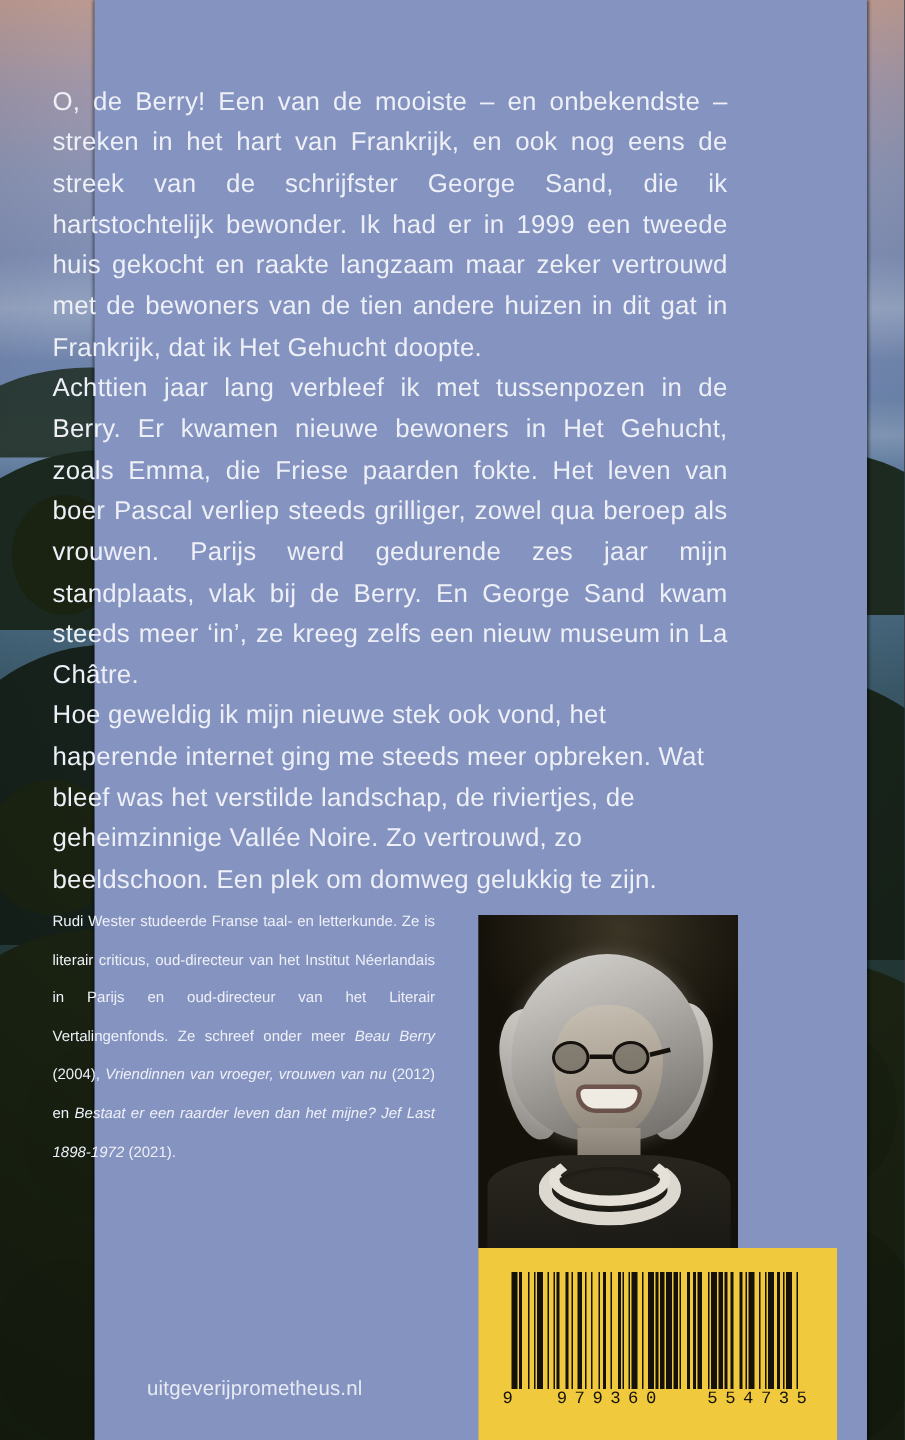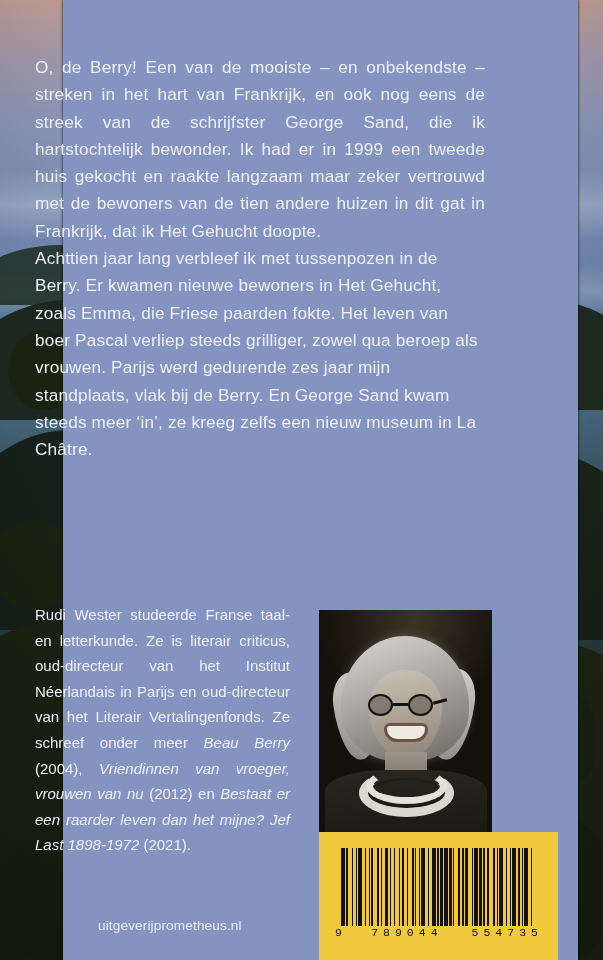--- a/index.html
+++ b/index.html
@@ -97,21 +97,21 @@
   .blurb p:last-child { text-align:left; }
 
   
   .bio {
     position:absolute;
     left:35px; top:602px;
     width:255px;
   }
   .bio p {
     color:#eef0f7;
-    font-size:15px;
+    font-size:10px;
     line-height:25.6px;
     text-align:justify;
     text-justify:inter-word;
   }
   .bio i { font-style:italic; }
 
   
   .portrait {
     position:absolute;
     left:319px; top:610px;
@@ -269,20 +269,21 @@
   <div class="tree t4"></div>
   <div class="tree t5"></div>
   <div class="tree t6"></div>
   <div class="vignette"></div>
 
   <div class="panel"></div>
 
   <div class="blurb">
     <p>O, de Berry! Een van de mooiste – en onbekendste – streken in het hart van Frankrijk, en ook nog eens de streek van de schrijfster George Sand, die ik hartstochtelijk bewonder. Ik had er in 1999 een tweede huis gekocht en raakte langzaam maar zeker vertrouwd met de bewoners van de tien andere huizen in dit gat in Frankrijk, dat ik Het Gehucht doopte.</p>
     <p>Achttien jaar lang verbleef ik met tussenpozen in de Berry. Er kwamen nieuwe bewoners in Het Gehucht, zoals Emma, die Friese paarden fokte. Het leven van boer Pascal verliep steeds grilliger, zowel qua beroep als vrouwen. Parijs werd gedurende zes jaar mijn standplaats, vlak bij de Berry. En George Sand kwam steeds meer ‘in’, ze kreeg zelfs een nieuw museum in La Châtre.</p>
+    <p>Hoe geweldig ik mijn nieuwe stek ook vond, het haperende internet ging me steeds meer opbreken. Wat bleef was het verstilde landschap, de riviertjes, de geheimzinnige Vallée Noire. Zo vertrouwd, zo beeldschoon. Een plek om domweg gelukkig te zijn.</p>
   </div>
 
   <div class="bio">
     <p id="bio-paragraph"><span>Rudi Wester studeerde Franse taal- en letterkunde. Ze is literair criticus, oud-directeur van het Institut Néerlandais in Parijs en oud-directeur van het Literair Vertalingenfonds. Ze schreef onder meer </span><i>Beau Berry</i><span> (2004), </span><i>Vriendinnen van vroeger, vrouwen van nu</i><span> (2012) en </span><i>Bestaat er een raarder leven dan het mijne? Jef Last 1898-1972</i><span> (2021).</span></p>
   </div>
 
   <div class="portrait">
     <div class="bgwall"></div>
     <div class="hair-l"></div>
     <div class="hair-r"></div>
@@ -389,20 +390,20 @@
         <span style="width: 1.32432px; background: transparent;"></span>
         <span style="width: 1.32432px; background: rgb(20, 18, 11);"></span>
         <span style="width: 1.32432px; background: transparent;"></span>
         <span style="width: 3.97297px; background: rgb(20, 18, 11);"></span>
         <span style="width: 2.64865px; background: transparent;"></span>
         <span style="width: 1.32432px; background: rgb(20, 18, 11);"></span>
         <span style="width: 3.97297px; background: transparent;"></span>
       </div>
     <div class="barcode-digits">
       <span>9</span>
-      <span style="letter-spacing:5px;">789044</span>
+      <span style="letter-spacing:5px;">979360</span>
       <span style="letter-spacing:5px;">554735</span>
     </div>
   </div>
 
   <div class="publisher">uitgeverijprometheus.nl</div>
 
 </div>
 
 </body></html>

